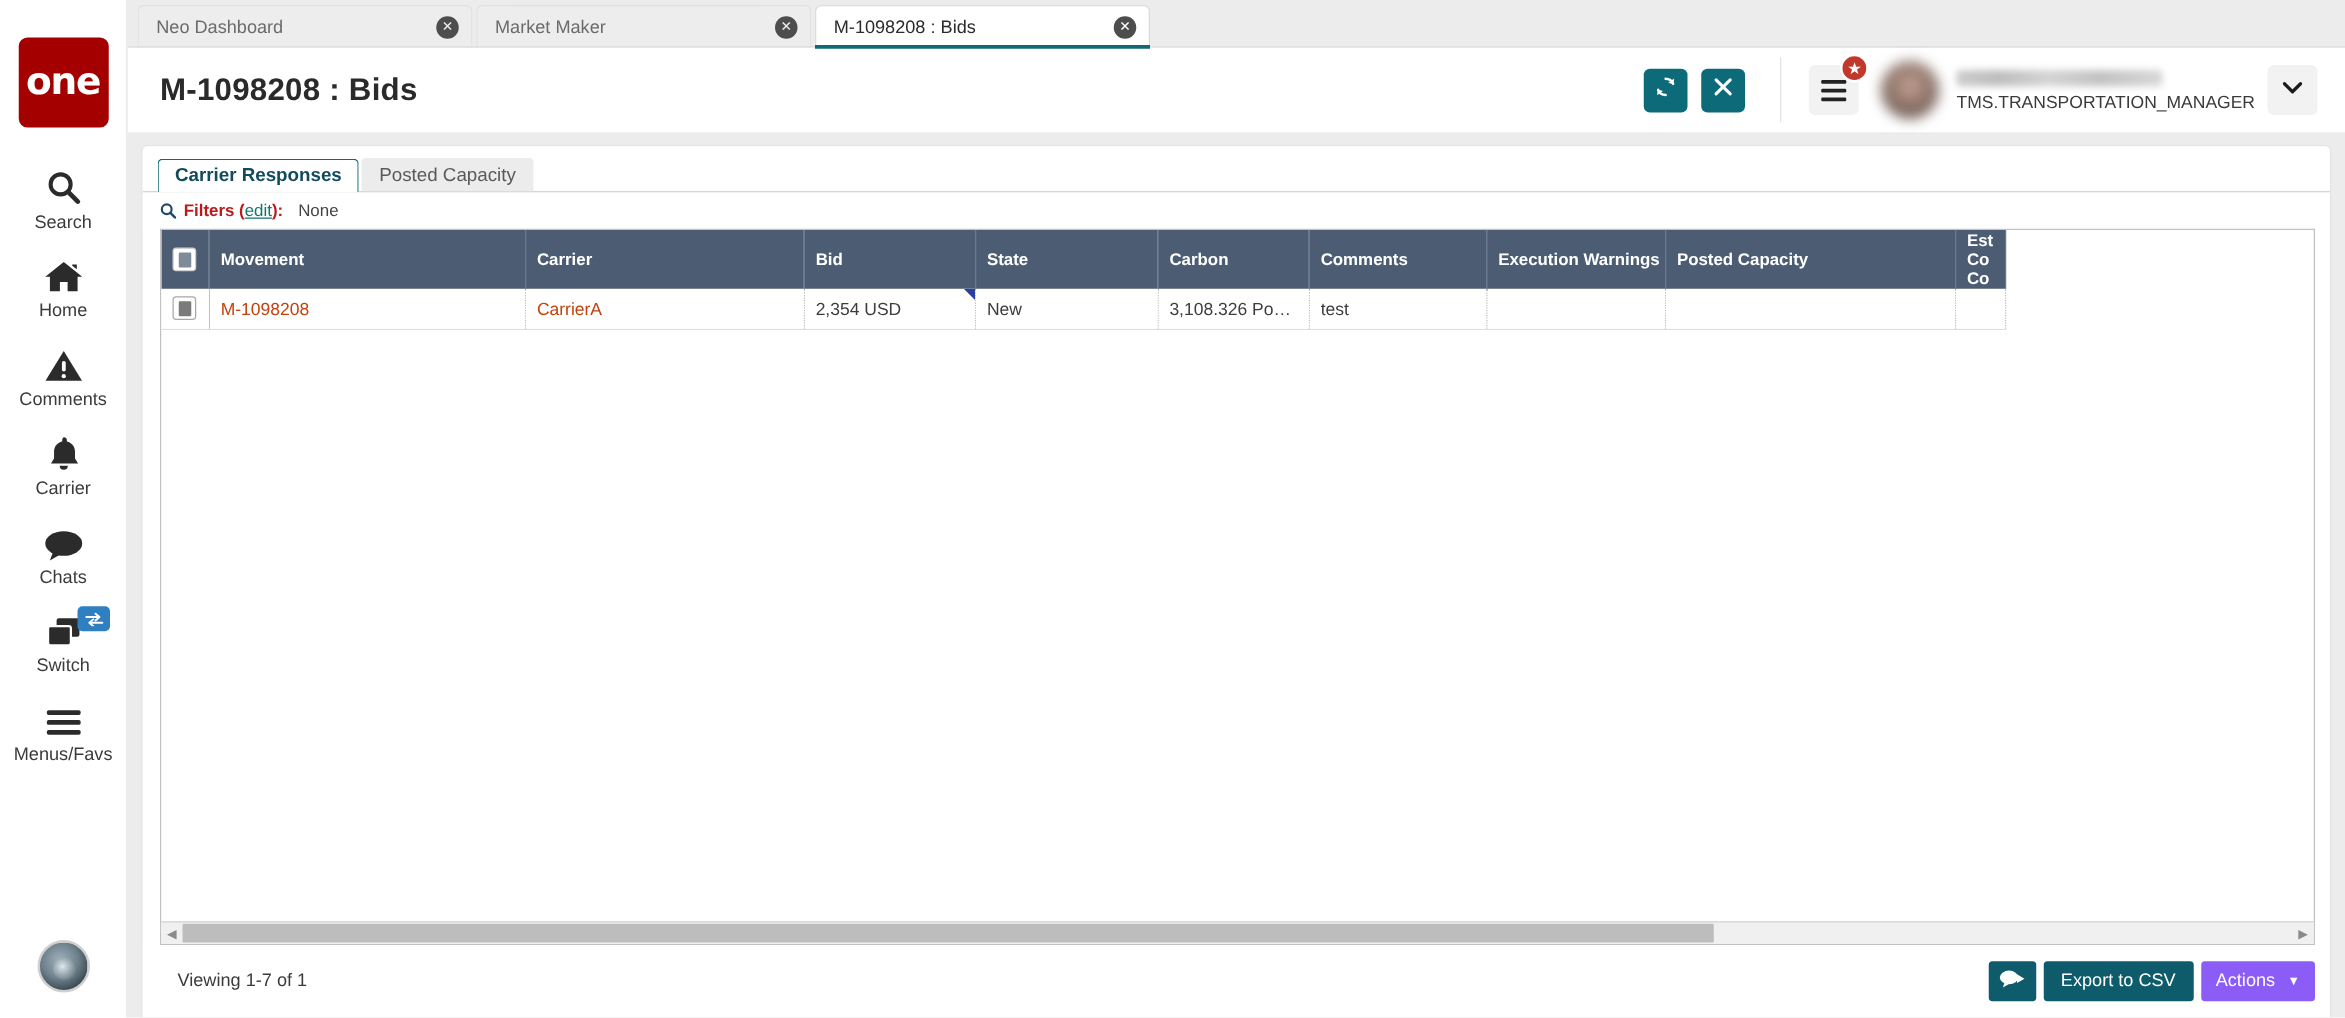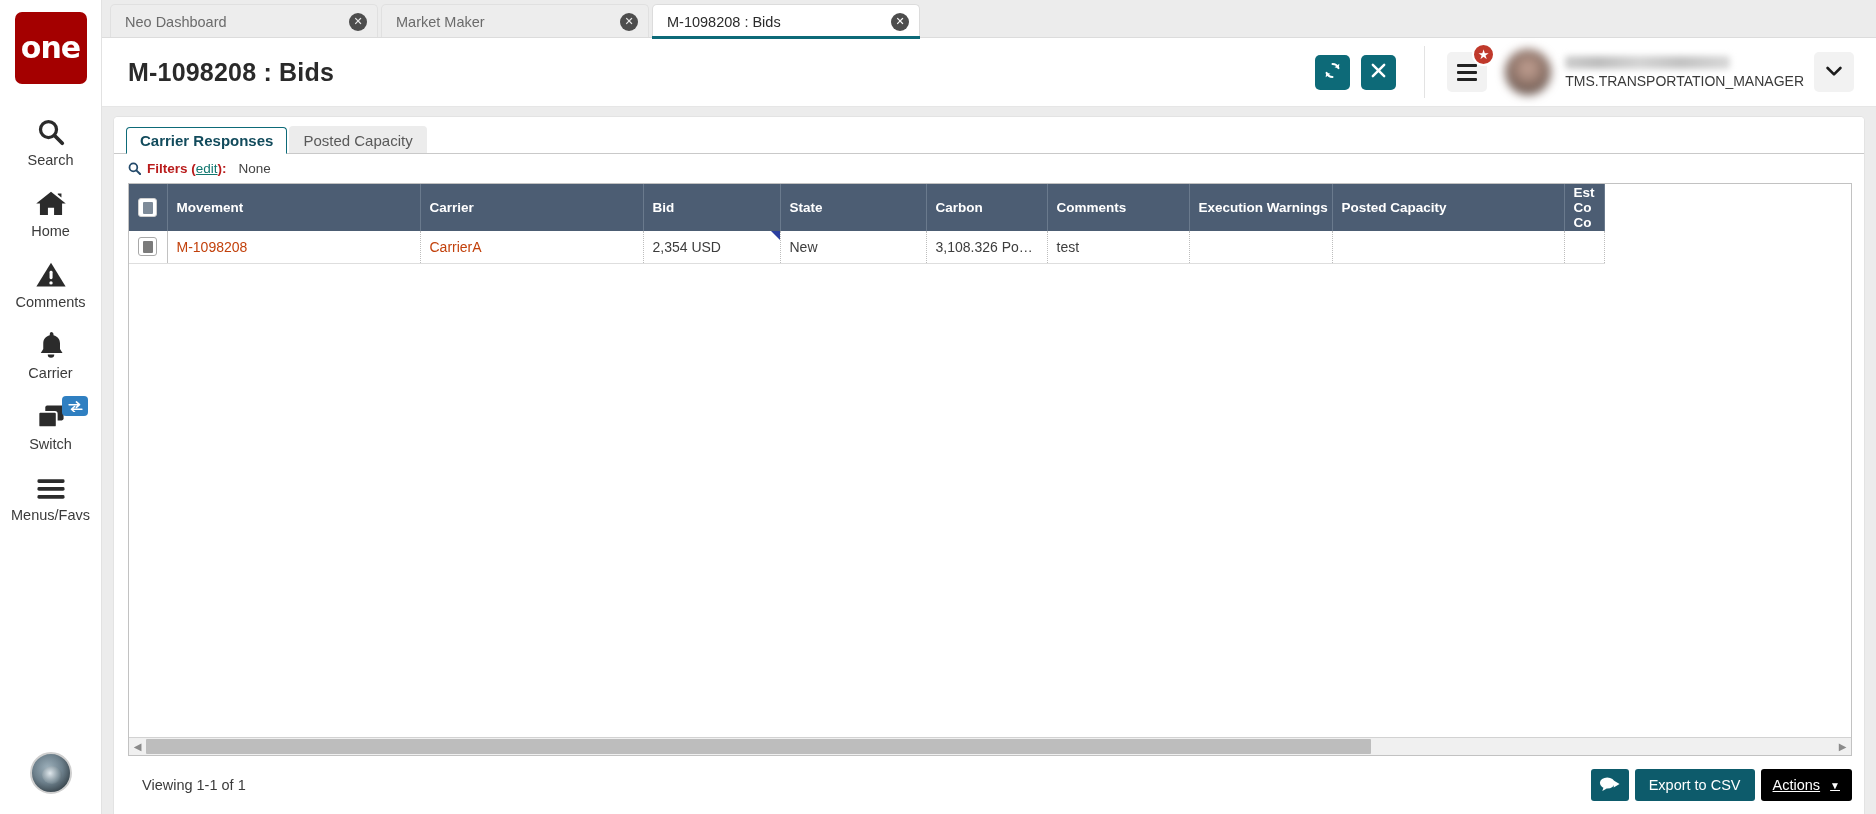--- a/index.html
+++ b/index.html
@@ -20,21 +20,21 @@
     display: flex; flex-direction: column; align-items: center;
     padding-top: 10px;
     position: relative;
     z-index: 5;
   }
   .logo {
     width: 72px; height: 72px; border-radius: 7px;
     background: #a40000;
     display: flex; align-items: center; justify-content: center;
     margin-bottom: 22px;
-    margin-top: 2px;
+    margin-top: 20px;
   }
   .logo-text {
     color: #fff; font-size: 30px; font-weight: 700; letter-spacing: -1px;
     font-family: "DejaVu Sans", sans-serif;
     line-height: 1;
   }
   .rail-item {
     width: 100%;
     display: flex; flex-direction: column; align-items: center;
     padding: 9px 0 9px 0;
@@ -297,21 +297,21 @@
   .foot-spacer { flex: 1; }
   .fbtn {
     height: 32px; border: none; border-radius: 3px;
     font-size: 14.5px; cursor: pointer;
     display: flex; align-items: center; justify-content: center;
     color: #fff;
     font-family: "Liberation Sans", sans-serif;
   }
   .fbtn.chat { width: 38px; background: #0d5b6b; margin-right: 6px; font-size: 15px; }
   .fbtn.csv { background: #0d5b6b; padding: 14px 14px; margin-right: 6px; }
-  .fbtn.actions { background: #000000; padding: 0 12px; display: flex; gap: 10px; text-decoration: underline; }
+  .fbtn.actions { background: #8b5cf6; padding: 0 12px; display: flex; gap: 10px; }
   .fbtn.actions .cv { font-size: 10px; }
 </style>
 </head>
 <body>
 
 <div id="app">
 
   <div class="rail">
     <div class="logo">
       <span class="logo-text">one</span>
@@ -351,20 +351,29 @@
     <div class="rail-item">
       <span class="ico">
         <svg width="28" height="30" viewBox="0 0 22 24">
             <path d="M11 1.5 a2 2 0 0 1 2 2 v.6 c3.3 .8 5.2 3.3 5.2 6.6 v4.4 l2 3.2 H2.8 l2 -3.2 V10.7 c0 -3.3 1.9 -5.8 5.2 -6.6 v-.6 a2 2 0 0 1 1 -2 z" fill="#2b2b2b"></path>
             <path d="M8.4 19.6 h5.2 a2.6 2.6 0 0 1 -5.2 0 z" fill="#2b2b2b"></path>
           </svg>
       </span>
       <span class="lbl">Carrier</span>
     </div>
 
+    <div class="rail-item">
+      <span class="ico">
+        <svg width="32" height="26" viewBox="0 0 26 21">
+            <ellipse cx="13" cy="9.5" rx="12" ry="8" fill="#2b2b2b"></ellipse>
+            <path d="M6 15 L4 20.5 L11 16.5 Z" fill="#2b2b2b"></path>
+          </svg>
+      </span>
+      <span class="lbl">Chats</span>
+    </div>
 
     <div class="rail-item">
       <span class="ico">
         <svg width="32" height="28" viewBox="0 0 28 24">
             <rect x="9" y="2" width="16" height="13" rx="1.6" fill="#2b2b2b"></rect>
             <rect x="3" y="7.5" width="16" height="13.5" rx="1.6" fill="#2b2b2b" stroke="#fff" stroke-width="1.6"></rect>
           </svg>
       </span>
       <span class="switch-badge">
         <svg width="15" height="11" viewBox="0 0 16 12">
@@ -543,21 +552,21 @@
           <div class="hsb">
             <div class="hsb-arrow">◀</div>
             <div class="hsb-track">
               <div class="hsb-thumb"></div>
             </div>
             <div class="hsb-arrow">▶</div>
           </div>
         </div>
 
         <div class="footer">
-          <div class="viewing">Viewing 1-1 of 1</div>
+          <div class="viewing">Viewing 1-7 of 1</div>
           <div class="foot-spacer"></div>
           <button class="fbtn chat">
             <span>
               <svg width="22" height="16" viewBox="0 0 24 17">
                   <ellipse cx="9" cy="7.4" rx="8" ry="6" fill="#fff"></ellipse>
                   <path d="M5 12 L3.6 16.2 L8.6 13.3 Z" fill="#fff"></path>
                   <path d="M16 4.6 L22.4 8.4 L16 12.2 Z" fill="#fff"></path>
                 </svg>
             </span>
           </button>

